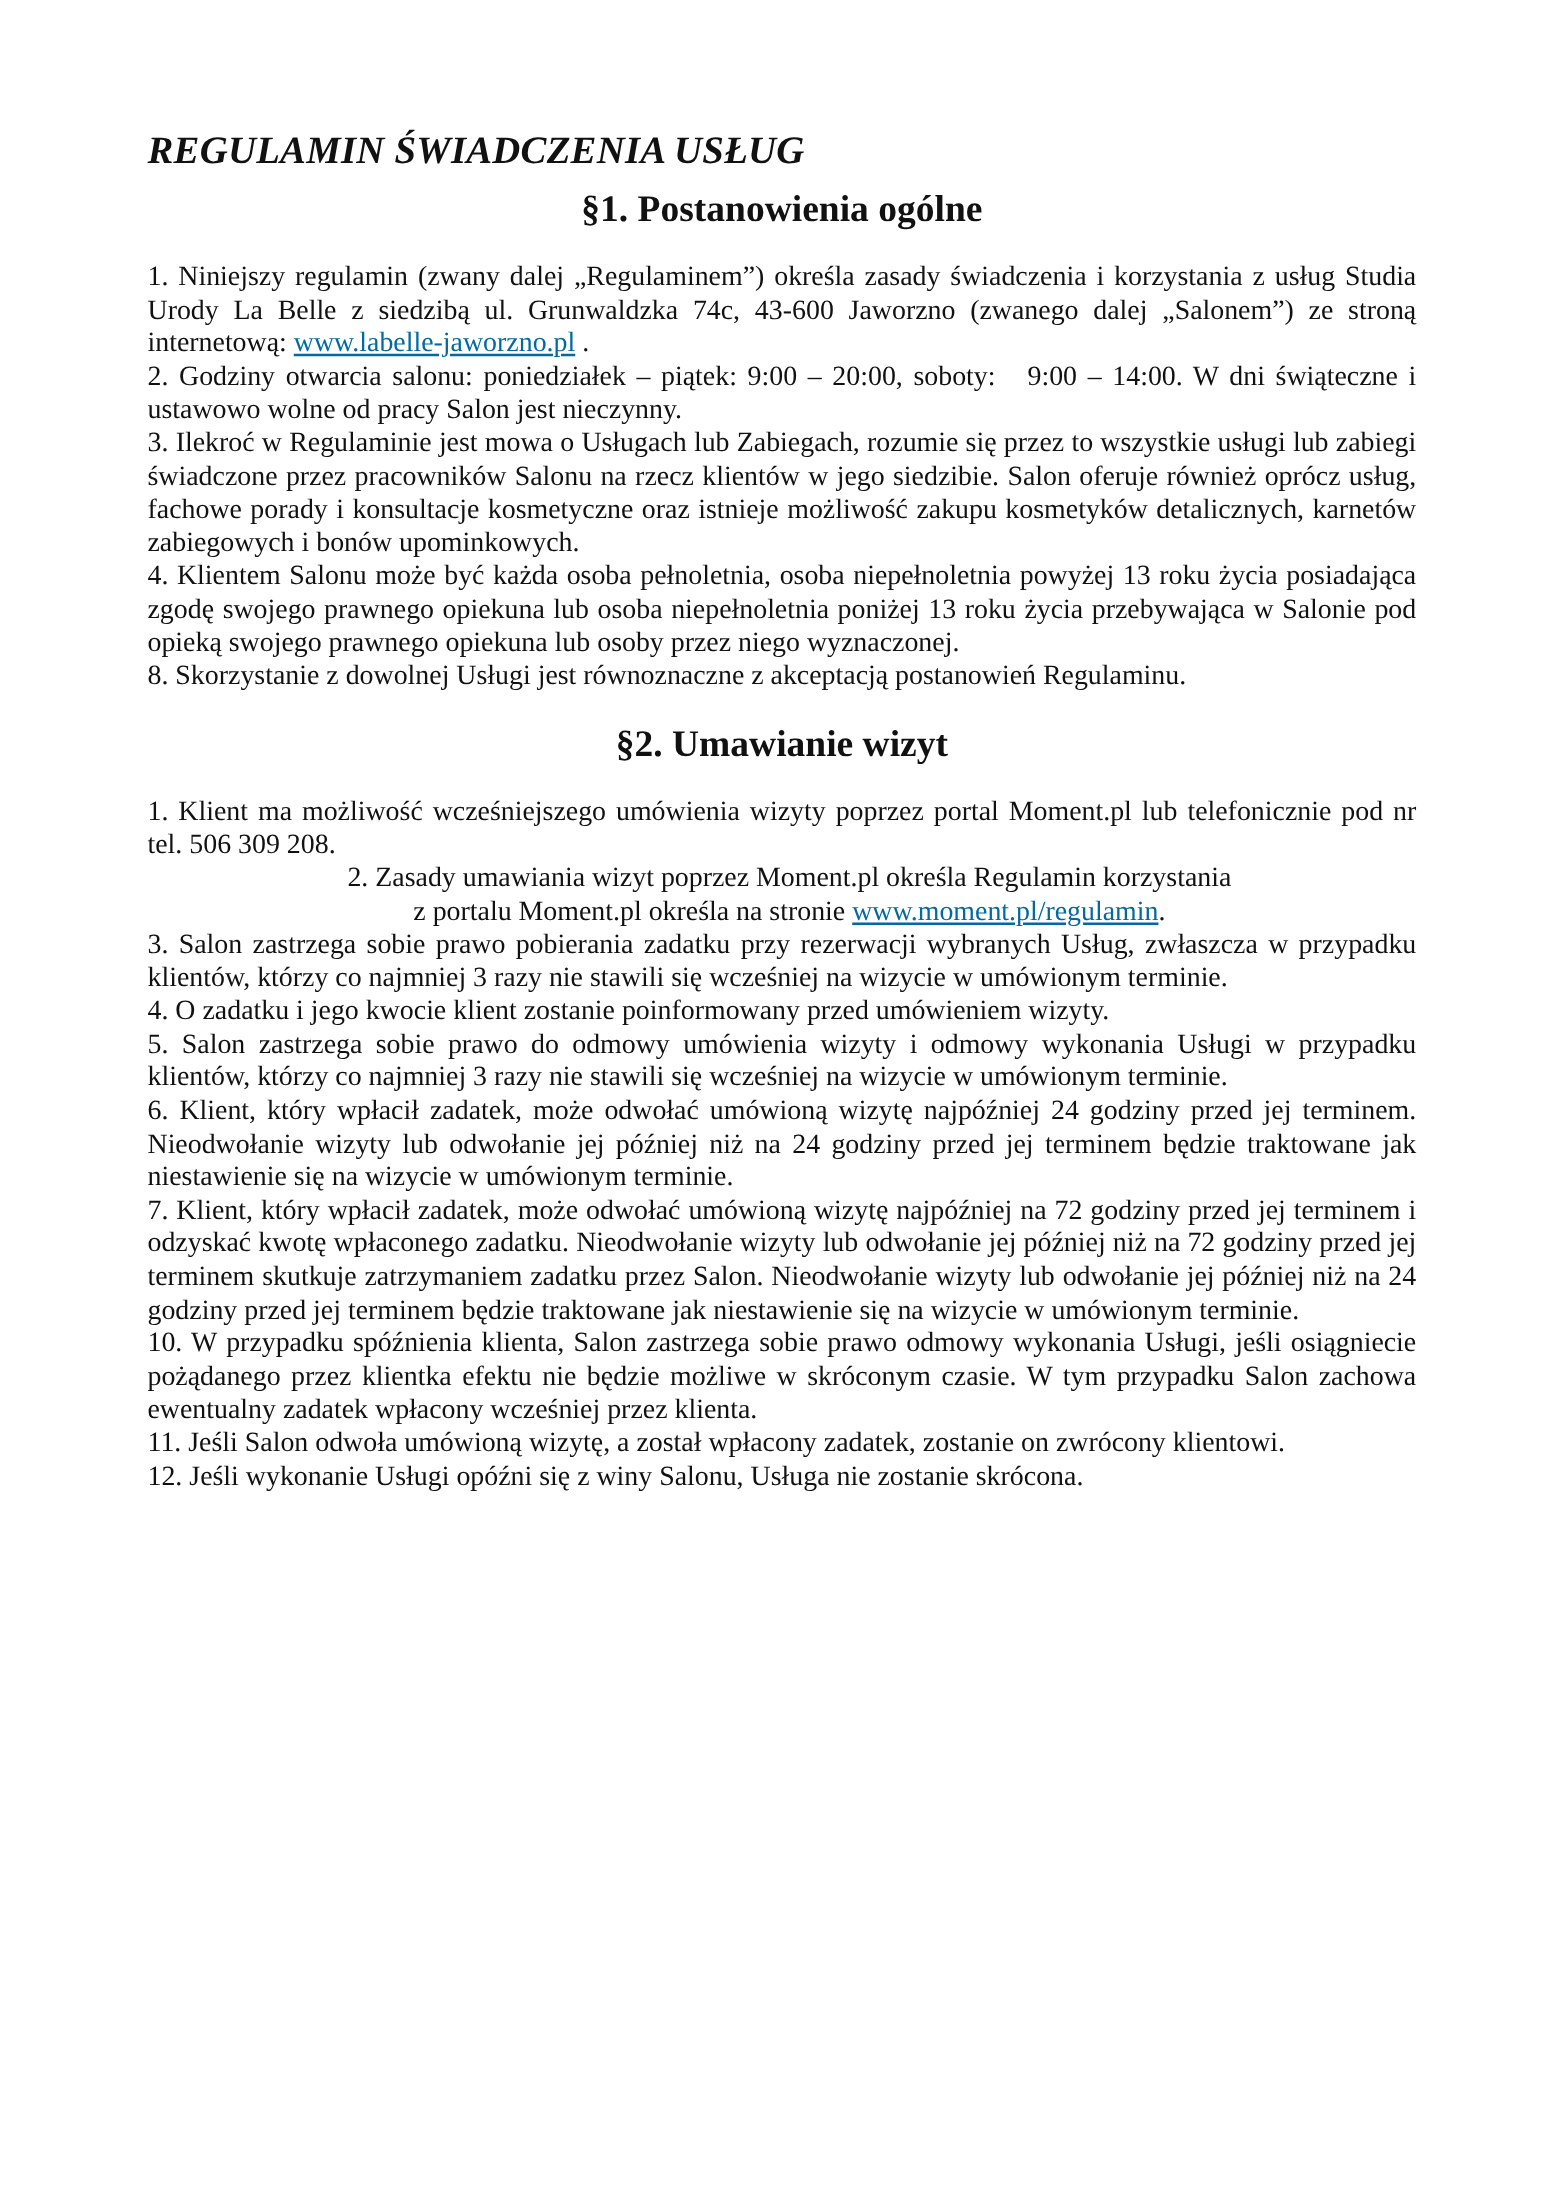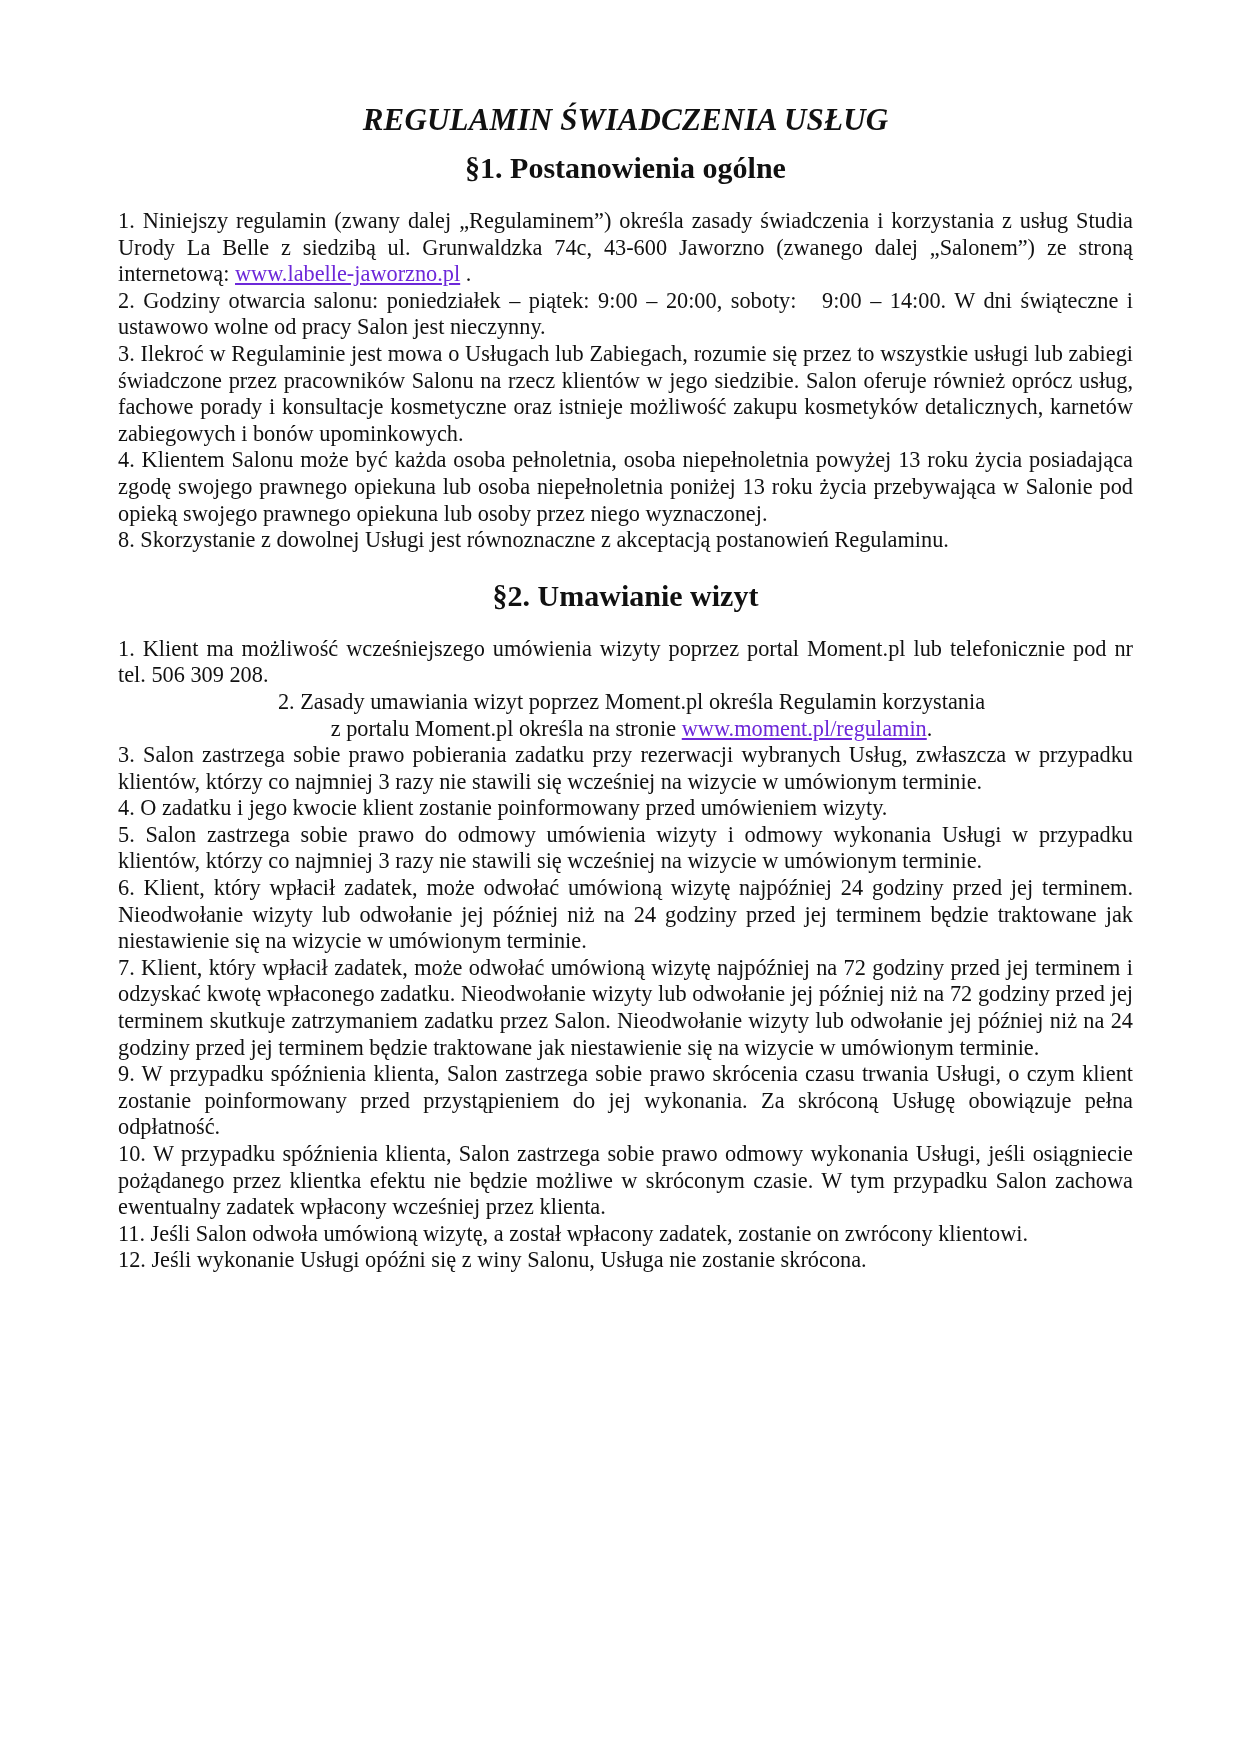--- a/index.html
+++ b/index.html
@@ -3,31 +3,31 @@
 <meta charset="utf-8">
 <style>
   html, body { margin: 0; padding: 0; background: #ffffff; }
   body { width: 1240px; height: 1754px; position: relative; overflow: hidden; }
   .page {
     position: absolute; left: 118px; top: 100px; width: 1015px;
     font-family: "Liberation Serif", "DejaVu Serif", serif;
     color: #111111; font-size: 22.3px; line-height: 26.6px;
   }
   .title {
-    text-align: center; font-style: italic; font-weight: bold;
+    font-style: italic; font-weight: bold;
     font-size: 31px; line-height: 40px; margin: 0 0 14px 0; letter-spacing: 0.2px;
   }
   .section-heading {
     text-align: center; font-weight: bold; font-size: 30px;
     line-height: 28px; margin: 0 0 26px 0;
   }
   .section-heading.second { margin-top: 28px; font-family: Liberation Serif, serif; }
   p.clause { margin: 0; text-align: justify; }
   p.clause.nojust { text-align: center; margin-left: 12px; }
-  a.link { color: #6d28d9; text-decoration: underline; }
+  a.link { color: #0369a1; text-decoration: underline; }
   .nowrap-gap { white-space: pre; }
 </style>
 </head>
 <body>
 
 <div class="page">
 
   <h1 class="title">REGULAMIN ŚWIADCZENIA USŁUG</h1>
 
   <section>
@@ -47,19 +47,18 @@
 
     <p class="clause">1. Klient ma możliwość wcześniejszego umówienia wizyty poprzez portal Moment.pl lub telefonicznie pod nr tel. 506 309 208.</p>
 
     <p class="clause nojust"><span>2. Zasady umawiania wizyt poprzez Moment.pl określa Regulamin korzystania</span><br><span>z portalu Moment.pl określa na stronie </span><a class="link" href="#">www.moment.pl/regulamin</a><span>.</span></p>
 
     <p class="clause">3. Salon zastrzega sobie prawo pobierania zadatku przy rezerwacji wybranych Usług, zwłaszcza w przypadku klientów, którzy co najmniej 3 razy nie stawili się wcześniej na wizycie w umówionym terminie.</p>
     <p class="clause">4. O zadatku i jego kwocie klient zostanie poinformowany przed umówieniem wizyty.</p>
     <p class="clause">5. Salon zastrzega sobie prawo do odmowy umówienia wizyty i odmowy wykonania Usługi w przypadku klientów, którzy co najmniej 3 razy nie stawili się wcześniej na wizycie w umówionym terminie.</p>
     <p class="clause">6. Klient, który wpłacił zadatek, może odwołać umówioną wizytę najpóźniej 24 godziny przed jej terminem. Nieodwołanie wizyty lub odwołanie jej później niż na 24 godziny przed jej terminem będzie traktowane jak niestawienie się na wizycie w umówionym terminie.</p>
     <p class="clause">7. Klient, który wpłacił zadatek, może odwołać umówioną wizytę najpóźniej na 72 godziny przed jej terminem i odzyskać kwotę wpłaconego zadatku. Nieodwołanie wizyty lub odwołanie jej później niż na 72 godziny przed jej terminem skutkuje zatrzymaniem zadatku przez Salon. Nieodwołanie wizyty lub odwołanie jej później niż na 24 godziny przed jej terminem będzie traktowane jak niestawienie się na wizycie w umówionym terminie.</p>
-    <p class="clause">9. W przypadku spóźnienia klienta, Salon zastrzega sobie prawo skrócenia czasu trwania Usługi, o czym klient zostanie poinformowany przed przystąpieniem do jej wykonania. Za skróconą Usługę obowiązuje pełna odpłatność.</p>
     <p class="clause">10. W przypadku spóźnienia klienta, Salon zastrzega sobie prawo odmowy wykonania Usługi, jeśli osiągniecie pożądanego przez klientka efektu nie będzie możliwe w skróconym czasie. W tym przypadku Salon zachowa ewentualny zadatek wpłacony wcześniej przez klienta.</p>
     <p class="clause">11. Jeśli Salon odwoła umówioną wizytę, a został wpłacony zadatek, zostanie on zwrócony klientowi.</p>
     <p class="clause">12. Jeśli wykonanie Usługi opóźni się z winy Salonu, Usługa nie zostanie skrócona.</p>
   </section>
 
 </div>
 
 </body></html>

